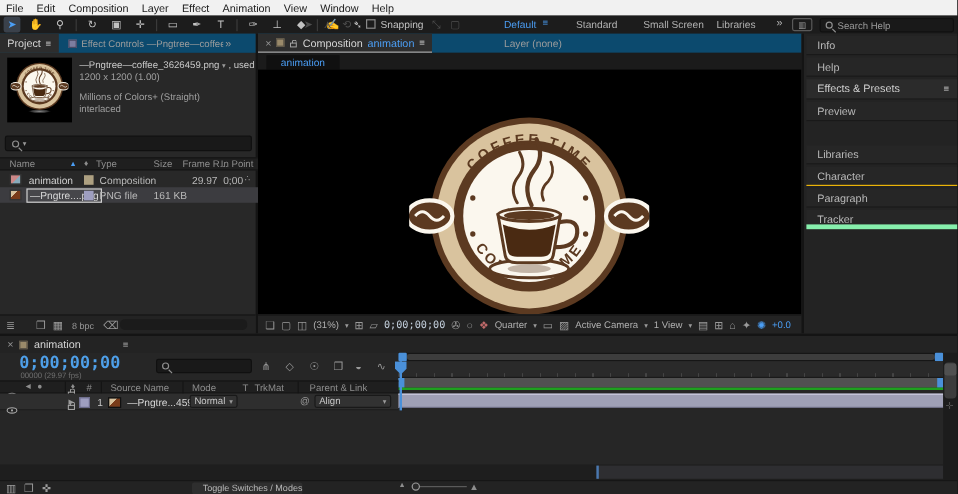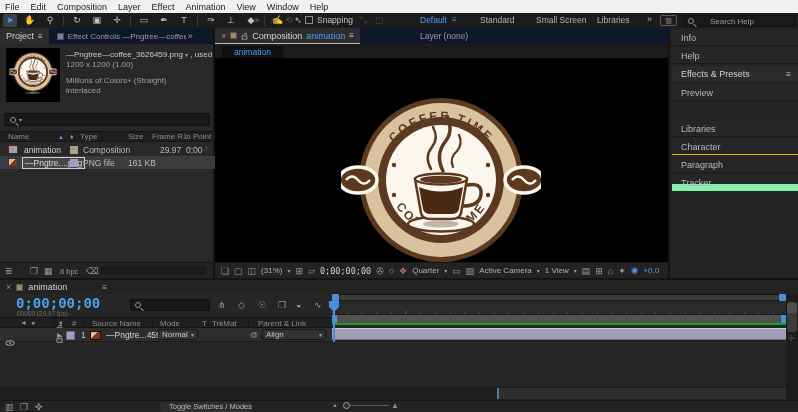--- a/index.html
+++ b/index.html
@@ -10,21 +10,21 @@
   .flex{display:flex;align-items:center}
   
   .menubar{left:0;top:0;width:798px;height:13px;background:#f1f1f1;color:#1b1b1b;font-size:9px;gap:11px;padding-left:5px}
   
   .toolbar{left:0;top:13px;width:798px;height:15px;background:#1c1c1c;font-size:10px;color:#c2c2c2;gap:6px;padding-left:3px}
   .tool{width:14px;height:13px;line-height:13px;text-align:center;font-size:9px}
   .tool.on{color:#4b9ef5;background:#3a414b;border-radius:2px}
   .vsep{width:1px;height:10px;background:#3a3a3a}
   .dim{color:#4e4e4e}
   
-  .tabbar{background:#0f172a;font-size:9px;color:#9c9c9c}
+  .tabbar{background:#0c4a6e;font-size:9px;color:#9c9c9c}
   .tab-on{background:#2d2d2d;color:#d4d4d4;height:100%;display:flex;align-items:center;padding:0 6px;gap:4px}
   .sq{display:inline-block;width:7px;height:7px;background:#9a8a6a;border:1px solid #5a5347}
   .searchbox{background:#191919;border:1px solid #101010;border-radius:2px}
   .mag{display:inline-block;width:6px;height:6px;border:1px solid #8f8f8f;border-radius:50%;position:relative}
   .mag::after{content:"";position:absolute;width:4px;height:1px;background:#8f8f8f;left:4px;top:6px;transform:rotate(45deg)}
   .eye{display:inline-block;width:10px;height:6px;border:1px solid #a8a8a8;border-radius:50%;position:relative}
   .eye::after{content:"";position:absolute;left:3px;top:1px;width:2px;height:2px;background:#a8a8a8;border-radius:50%}
   .lock{display:inline-block;width:7px;height:5px;border:1px solid #a8a8a8;position:relative;margin-top:4px}
   .lock::before{content:"";position:absolute;left:1px;top:-4px;width:3px;height:3px;border:1px solid #a8a8a8;border-bottom:none;border-radius:2px 2px 0 0}
   .colhead{font-size:8px;color:#8d8d8d}
@@ -78,21 +78,21 @@
   <span class="abs" style="left:317px;top:15px;font-size:8.5px;color:#c2c2c2">Snapping</span>
   <span class="abs dim" style="left:360px;top:15px;font-size:9px">⤡</span>
   <span class="abs dim" style="left:375px;top:15px;font-size:9px">▢</span>
   <span class="abs" style="left:420px;top:15px;font-size:8.5px;color:#4b9ef5">Default</span>
   <span class="abs" style="left:452px;top:15px;font-size:8px;color:#4b9ef5">≡</span>
   <span class="abs" style="left:480px;top:15px;font-size:8.5px;color:#b2b2b2">Standard</span>
   <span class="abs" style="left:536px;top:15px;font-size:8.5px;color:#b2b2b2">Small Screen</span>
   <span class="abs" style="left:597px;top:15px;font-size:8.5px;color:#b2b2b2">Libraries</span>
   <span class="abs" style="left:647px;top:14px;font-size:9px;color:#b2b2b2">»</span>
   <span class="abs flex" style="left:660px;top:15px;width:17px;height:11px;border:1px solid #5a5a5a;border-radius:2px;justify-content:center;font-size:7px;color:#9a9a9a">▥</span>
-  <div class="abs flex searchbox" style="left:683px;top:15px;width:112px;height:12px;gap:16px;padding-left:4px">
+  <div class="abs flex searchbox" style="left:683px;top:15px;width:112px;height:12px;gap:4px;padding-left:4px">
     <span class="mag"></span>
     <span style="font-size:8px;color:#9a9a9a">Search Help</span>
   </div>
 
   <div class="abs" style="left:0;top:28px;width:215px;height:250px;background:#282828;border-right:2px solid #141414">
     <div class="abs flex tabbar" style="left:0;top:0;width:213px;height:16px">
       <div class="tab-on">
         <span>Project</span>
         <span style="font-size:8px">≡</span>
       </div>
@@ -213,21 +213,21 @@
     <div class="abs" style="left:2px;top:2px;width:126px;height:16px;background:#262626;border-bottom:1px solid #191919;font-size:9px;color:#b9b9b9;line-height:16px;padding-left:9px"><span>Info</span></div>
     <div class="abs" style="left:2px;top:20px;width:126px;height:16px;background:#262626;border-bottom:1px solid #191919;font-size:9px;color:#b9b9b9;line-height:16px;padding-left:9px"><span>Help</span></div>
     <div class="abs flex" style="left:2px;top:38px;width:126px;height:17px;background:#2b2b2b;border-bottom:1px solid #191919;font-size:9px;color:#d0d0d0;padding-left:9px;justify-content:space-between">
       <span>Effects &amp; Presets</span>
       <span style="padding-right:7px;font-size:8px">≡</span>
     </div>
     <div class="abs" style="left:2px;top:57px;width:126px;height:16px;background:#262626;border-bottom:1px solid #191919;font-size:9px;color:#b9b9b9;line-height:16px;padding-left:9px"><span>Preview</span></div>
     <div class="abs" style="left:2px;top:93px;width:126px;height:16px;background:#262626;border-bottom:1px solid #191919;font-size:9px;color:#b9b9b9;line-height:16px;padding-left:9px"><span>Libraries</span></div>
     <div class="abs" style="left:2px;top:111px;width:126px;height:16px;background:#262626;border-bottom:1px solid #eab308;font-size:9px;color:#b9b9b9;line-height:16px;padding-left:9px"><span>Character</span></div>
     <div class="abs" style="left:2px;top:129px;width:126px;height:16px;background:#262626;border-bottom:1px solid #191919;font-size:9px;color:#b9b9b9;line-height:16px;padding-left:9px"><span>Paragraph</span></div>
-    <div class="abs" style="left:2px;top:147px;width:126px;height:16px;background:#262626;border-bottom:7px solid #86efac;font-size:9px;color:#b9b9b9;line-height:16px;padding-left:9px"><span>Tracker</span></div>
+    <div class="abs" style="left:2px;top:147px;width:126px;height:16px;background:#262626;border-bottom:4px solid #86efac;font-size:9px;color:#b9b9b9;line-height:16px;padding-left:9px"><span>Tracker</span></div>
   </div>
 
   <div class="abs" style="left:0;top:278px;width:798px;height:134px;background:#262626;border-top:2px solid #141414">
 
     <div class="abs flex" style="left:0;top:0;width:798px;height:14px;background:#232323;gap:5px;padding-left:6px;font-size:9px">
       <span style="color:#8f8f8f">×</span>
       <span class="sq"></span>
       <span style="color:#d4d4d4">animation</span>
       <span style="font-size:8px;margin-left:30px">≡</span>
     </div>

